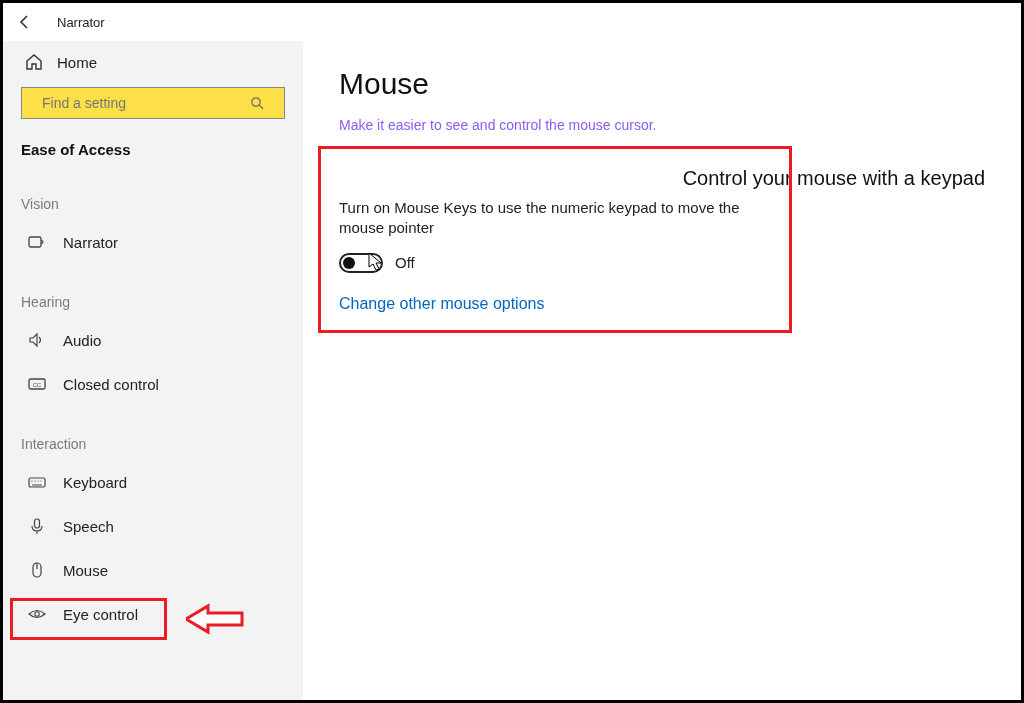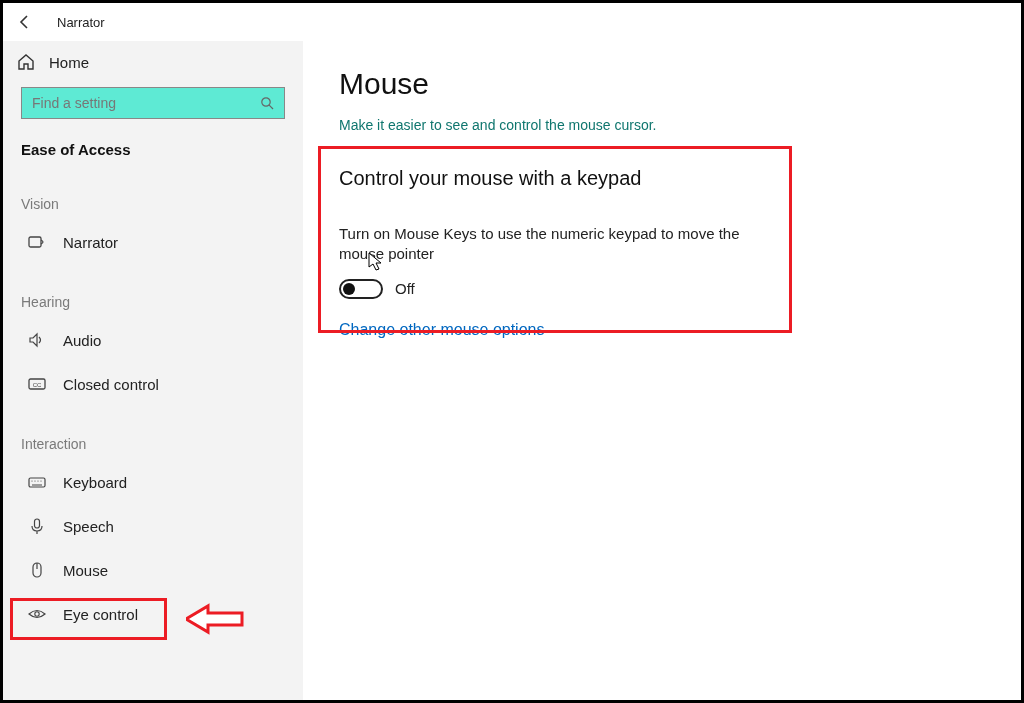--- a/index.html
+++ b/index.html
@@ -41,36 +41,36 @@
   .sidebar {
     width: 300px;
     background: #f3f3f3;
     padding-top: 0;
     display: flex;
     flex-direction: column;
   }
   .sidebar .home {
     display: flex;
     align-items: center;
-    padding: 12px 18px 12px 14px;
+    padding: 12px 18px 12px 22px;
     font-size: 15px;
     color: #222;
     gap: 14px;
   }
   .search-wrap {
     padding: 4px 18px 12px 18px;
   }
   .search {
     width: 100%;
     border: 1px solid #888;
-    background: #5eead4;
+    background: #fde047;
     height: 32px;
     display: flex;
     align-items: center;
-    padding: 0 10px;
+    padding: 0 20px;
     color: #777;
     font-size: 14px;
     justify-content: space-between;
   }
   .section-title {
     font-weight: 600;
     font-size: 15px;
     color: #111;
     padding: 10px 18px 8px 18px;
   }
@@ -103,28 +103,29 @@
     position: relative;
   }
   .page-title {
     font-size: 30px;
     font-weight: 400;
     color: #111;
     margin-bottom: 16px;
   }
   .page-sub {
     font-size: 14px;
-    color: #0f766e;
+    color: #8b5cf6;
     margin-bottom: 34px;
   }
   .section-h {
     font-size: 20px;
     font-weight: 500;
     color: #111;
-    margin-bottom: 34px;
+    margin-bottom: 8px;
+    text-align: right;
   }
   .section-desc {
     font-size: 15px;
     color: #222;
     max-width: 430px;
     line-height: 1.35;
     margin-bottom: 14px;
   }
   .toggle-row {
     display: flex;

